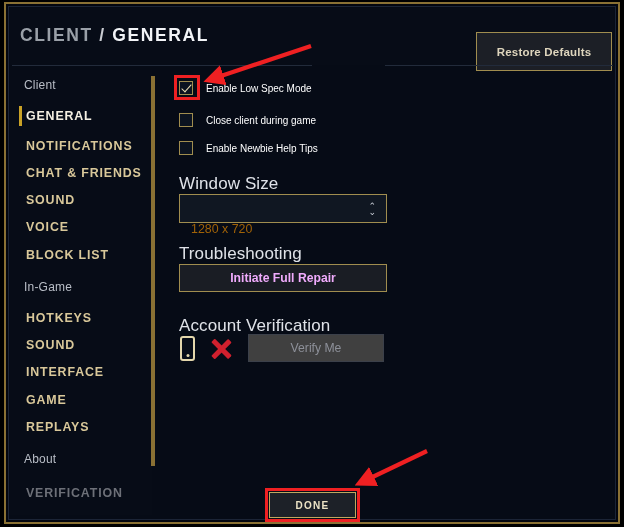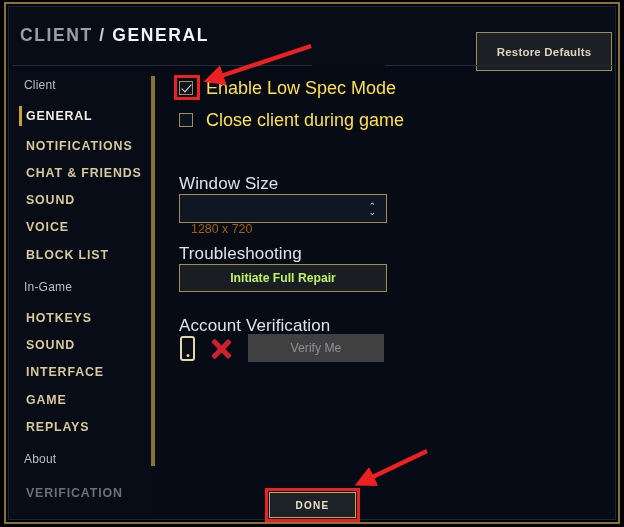--- a/index.html
+++ b/index.html
@@ -145,22 +145,22 @@
     content: "";
     position: absolute;
     left: 4px; top: 0px;
     width: 4px; height: 9px;
     border: solid #e8dcb4;
     border-width: 0 1.8px 1.8px 0;
     transform: rotate(42deg);
   }
   .chk-label {
     padding-left: 13px;
-    color: #fde047;
-    font-size: 18px;
+    color: #ffffff;
+    font-size: 10px;
     white-space: nowrap;
   }
 
   .sec-label {
     position: absolute;
     left: 19px;
     color: #dfe2e8;
     font-size: 17px;
     letter-spacing: .1px;
   }
@@ -189,21 +189,21 @@
     color: #cfd4dc;
     font-size: 9px;
   }
 
   .repair-btn {
     position: absolute;
     left: 19px;
     width: 208px; height: 28px;
     background: #1a1d24;
     border: 1px solid #a08d4f;
-    color: #bef264;
+    color: #f0abfc;
     font-size: 12.2px;
     font-weight: 600;
     display: flex; align-items: center; justify-content: center;
     cursor: pointer;
   }
 
   .phone-icon {
     position: absolute;
     left: 20px; top: 266px;
     width: 15px; height: 25px;
@@ -359,20 +359,24 @@
     <div class="chk-row" style="top:8px">
       <span class="chk-box checked"></span>
       <span class="chk-label">Enable Low Spec Mode</span>
     </div>
 
     <div class="chk-row" style="top:40px">
       <span class="chk-box"></span>
       <span class="chk-label">Close client during game</span>
     </div>
 
+    <div class="chk-row" style="top:68px">
+      <span class="chk-box"></span>
+      <span class="chk-label">Enable Newbie Help Tips</span>
+    </div>
 
     <div class="sec-label" style="top:104px">Window Size</div>
     <div class="select-box" style="top:124px">
       <span class="select-value">1280 x 720</span>
       <span class="select-arrows">
         <span>⌃</span>
         <span>⌄</span>
       </span>
     </div>
 

